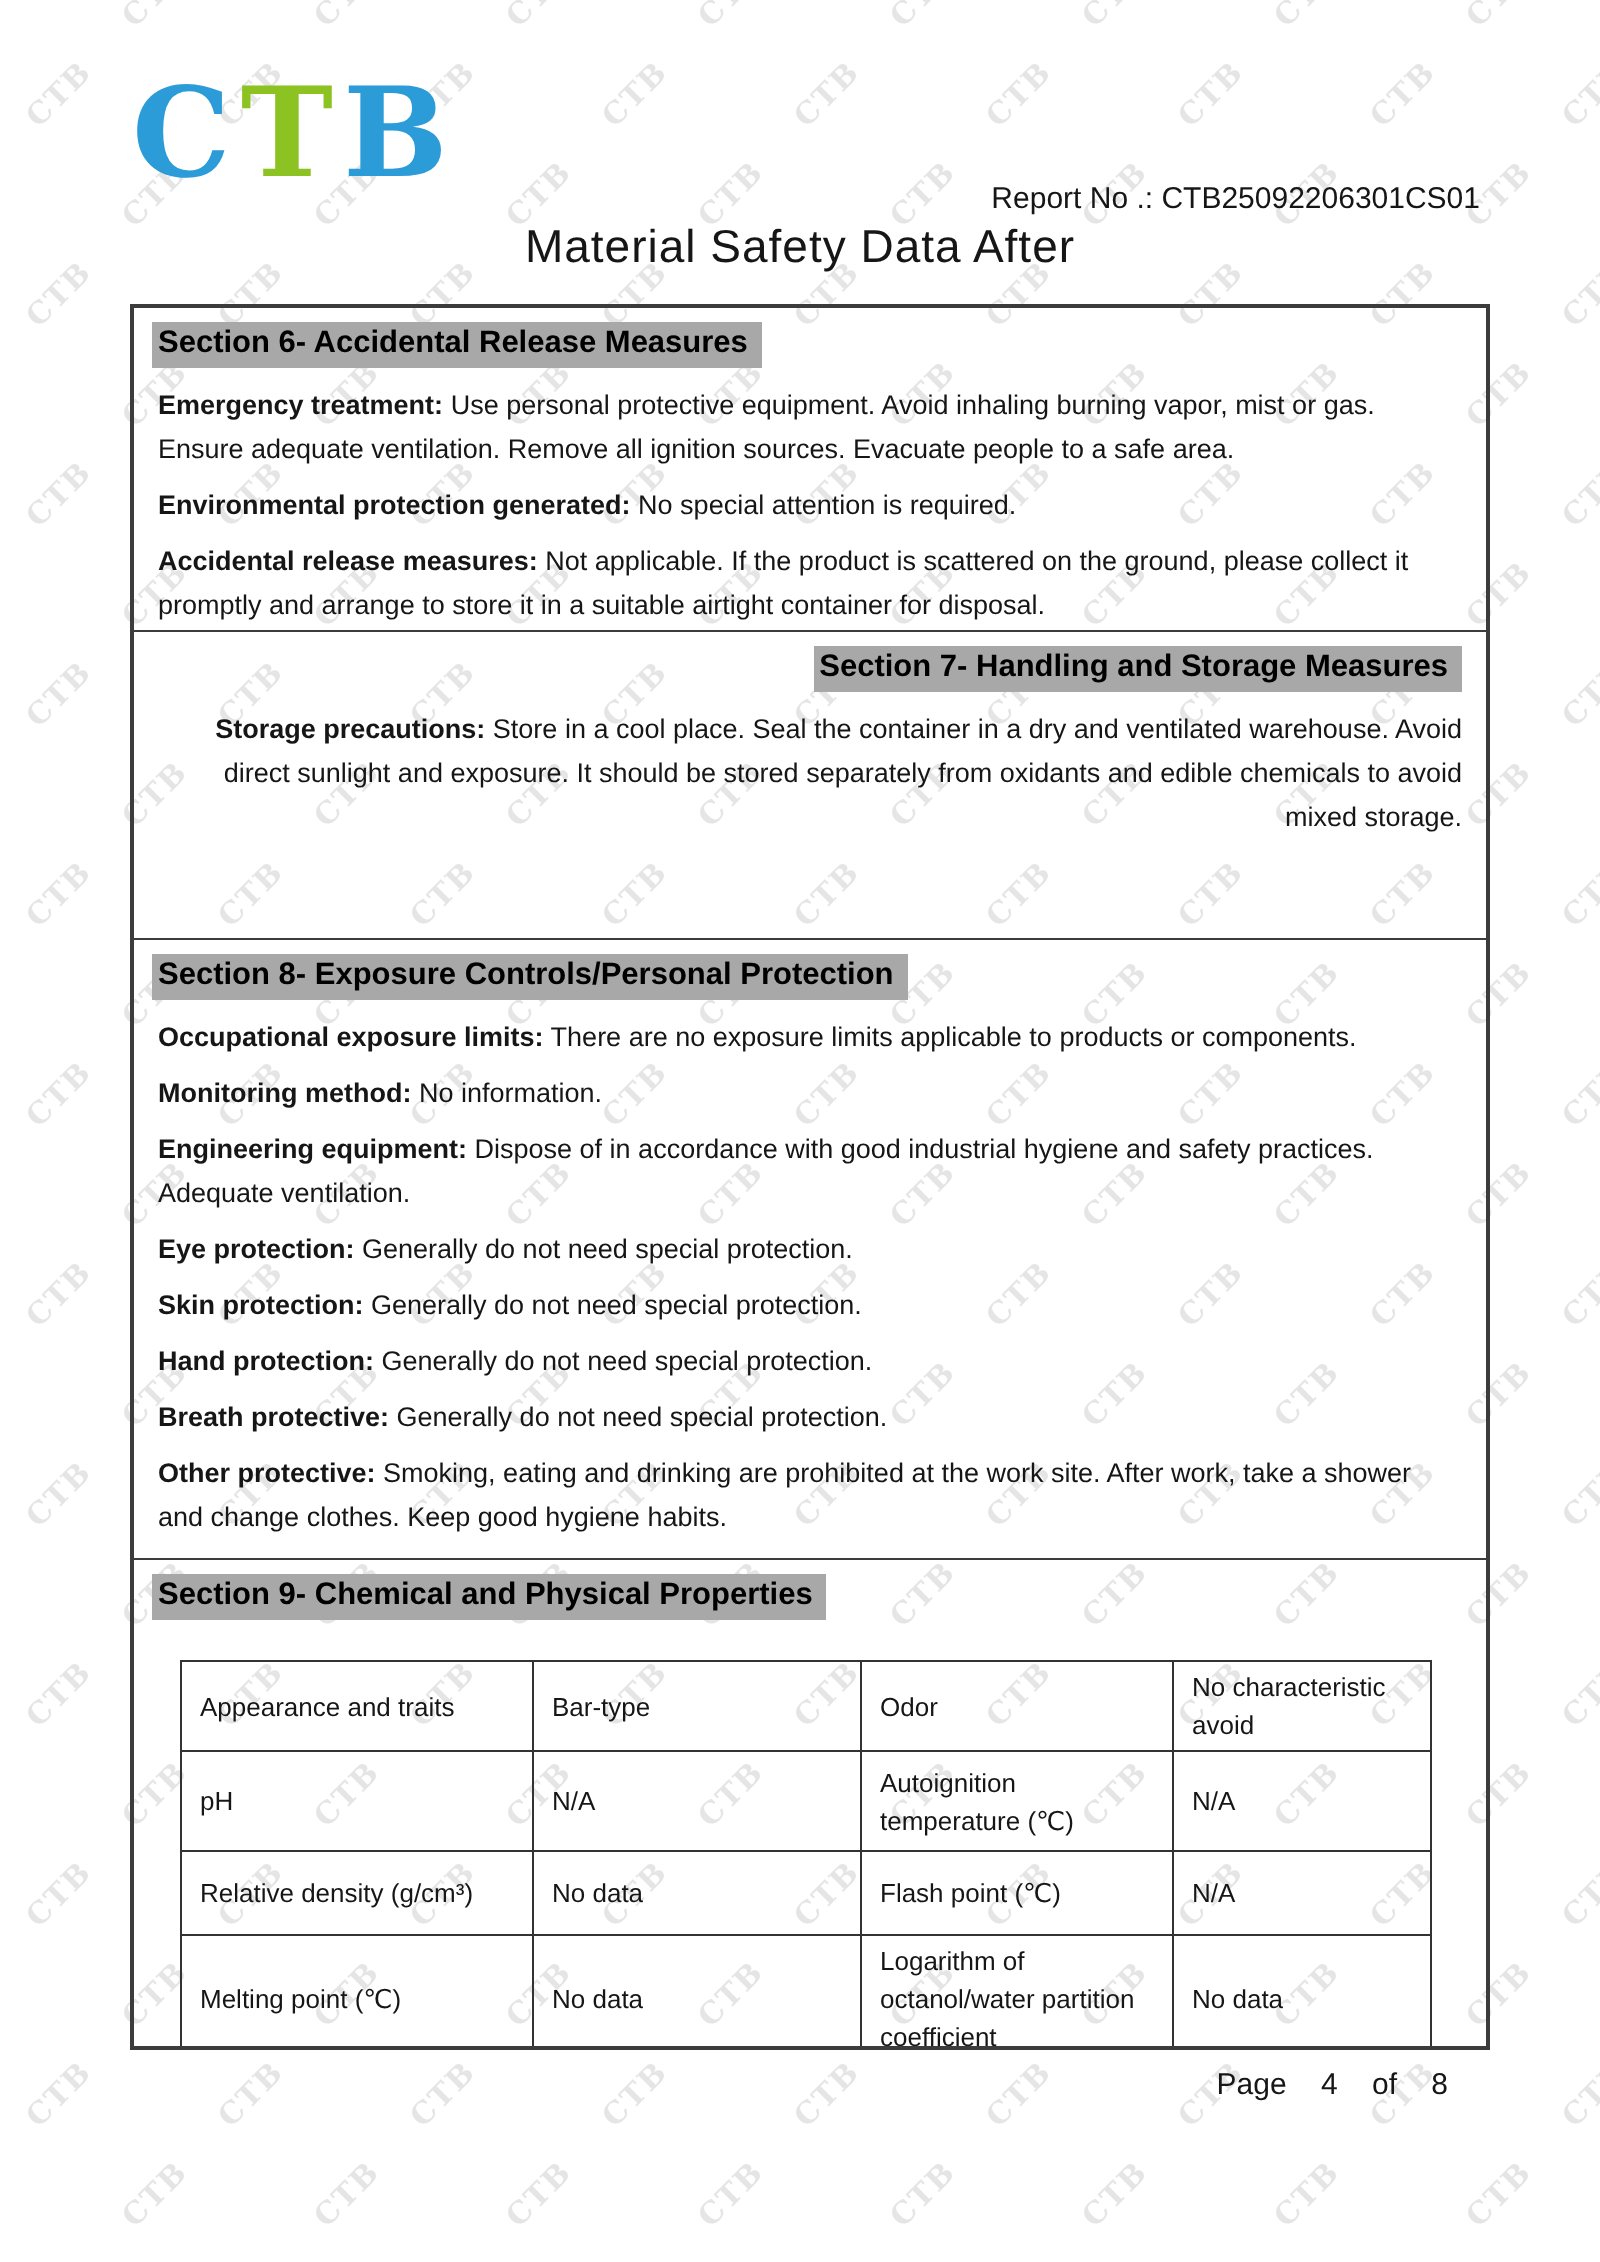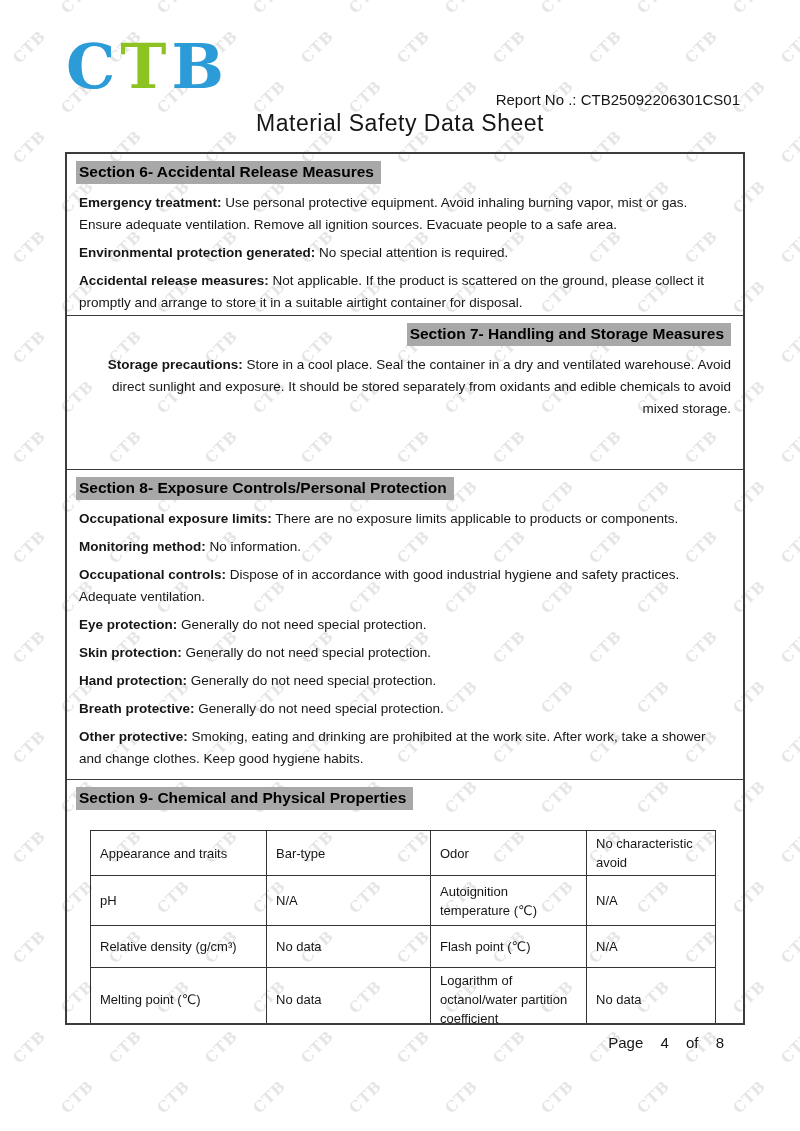--- a/index.html
+++ b/index.html
@@ -266,41 +266,41 @@
     <span style="left: 634px; top: 1088px; color: rgb(229, 229, 229);">CTB</span>
     <span style="left: 730px; top: 1088px; color: rgb(229, 229, 229);">CTB</span>
   </div>
 
 <div class="page-content">
 
   <div class="logo" id="logo"><span style="color: rgb(43, 156, 216);">C</span><span style="color: rgb(140, 194, 33);">T</span><span style="color: rgb(43, 156, 216);">B</span></div>
 
   <div class="report-no">Report No .: CTB25092206301CS01</div>
 
-  <div class="doc-title">Material Safety Data Sheet</div>
+  <div class="doc-title">Material Safety Data After</div>
 
   <div class="content-box">
 
     <section class="s6">
       <span class="sec-title">Section 6- Accidental Release Measures</span>
       <p class="field"><b>Emergency treatment:</b><span> Use personal protective equipment. Avoid inhaling burning vapor, mist or gas. Ensure adequate ventilation. Remove all ignition sources. Evacuate people to a safe area.</span></p>
       <p class="field"><b>Environmental protection generated:</b><span> No special attention is required.</span></p>
       <p class="field"><b>Accidental release measures:</b><span> Not applicable. If the product is scattered on the ground, please collect it promptly and arrange to store it in a suitable airtight container for disposal.</span></p>
     </section>
 
     <section class="s7">
       <span class="sec-title">Section 7- Handling and Storage Measures</span>
       <p class="field"><b>Storage precautions:</b><span> Store in a cool place. Seal the container in a dry and ventilated warehouse. Avoid direct sunlight and exposure. It should be stored separately from oxidants and edible chemicals to avoid mixed storage.</span></p>
     </section>
 
     <section class="s8">
       <span class="sec-title">Section 8- Exposure Controls/Personal Protection</span>
       <p class="field"><b>Occupational exposure limits:</b><span> There are no exposure limits applicable to products or components.</span></p>
       <p class="field"><b>Monitoring method:</b><span> No information.</span></p>
-      <p class="field"><b>Occupational controls:</b><span> Dispose of in accordance with good industrial hygiene and safety practices. Adequate ventilation.</span></p>
+      <p class="field"><b>Engineering equipment:</b><span> Dispose of in accordance with good industrial hygiene and safety practices. Adequate ventilation.</span></p>
       <p class="field"><b>Eye protection:</b><span> Generally do not need special protection.</span></p>
       <p class="field"><b>Skin protection:</b><span> Generally do not need special protection.</span></p>
       <p class="field"><b>Hand protection:</b><span> Generally do not need special protection.</span></p>
       <p class="field"><b>Breath protective:</b><span> Generally do not need special protection.</span></p>
       <p class="field"><b>Other protective:</b><span> Smoking, eating and drinking are prohibited at the work site. After work, take a shower and change clothes. Keep good hygiene habits.</span></p>
     </section>
 
     <section class="s9">
       <span class="sec-title">Section 9- Chemical and Physical Properties</span>
       <table class="props">

